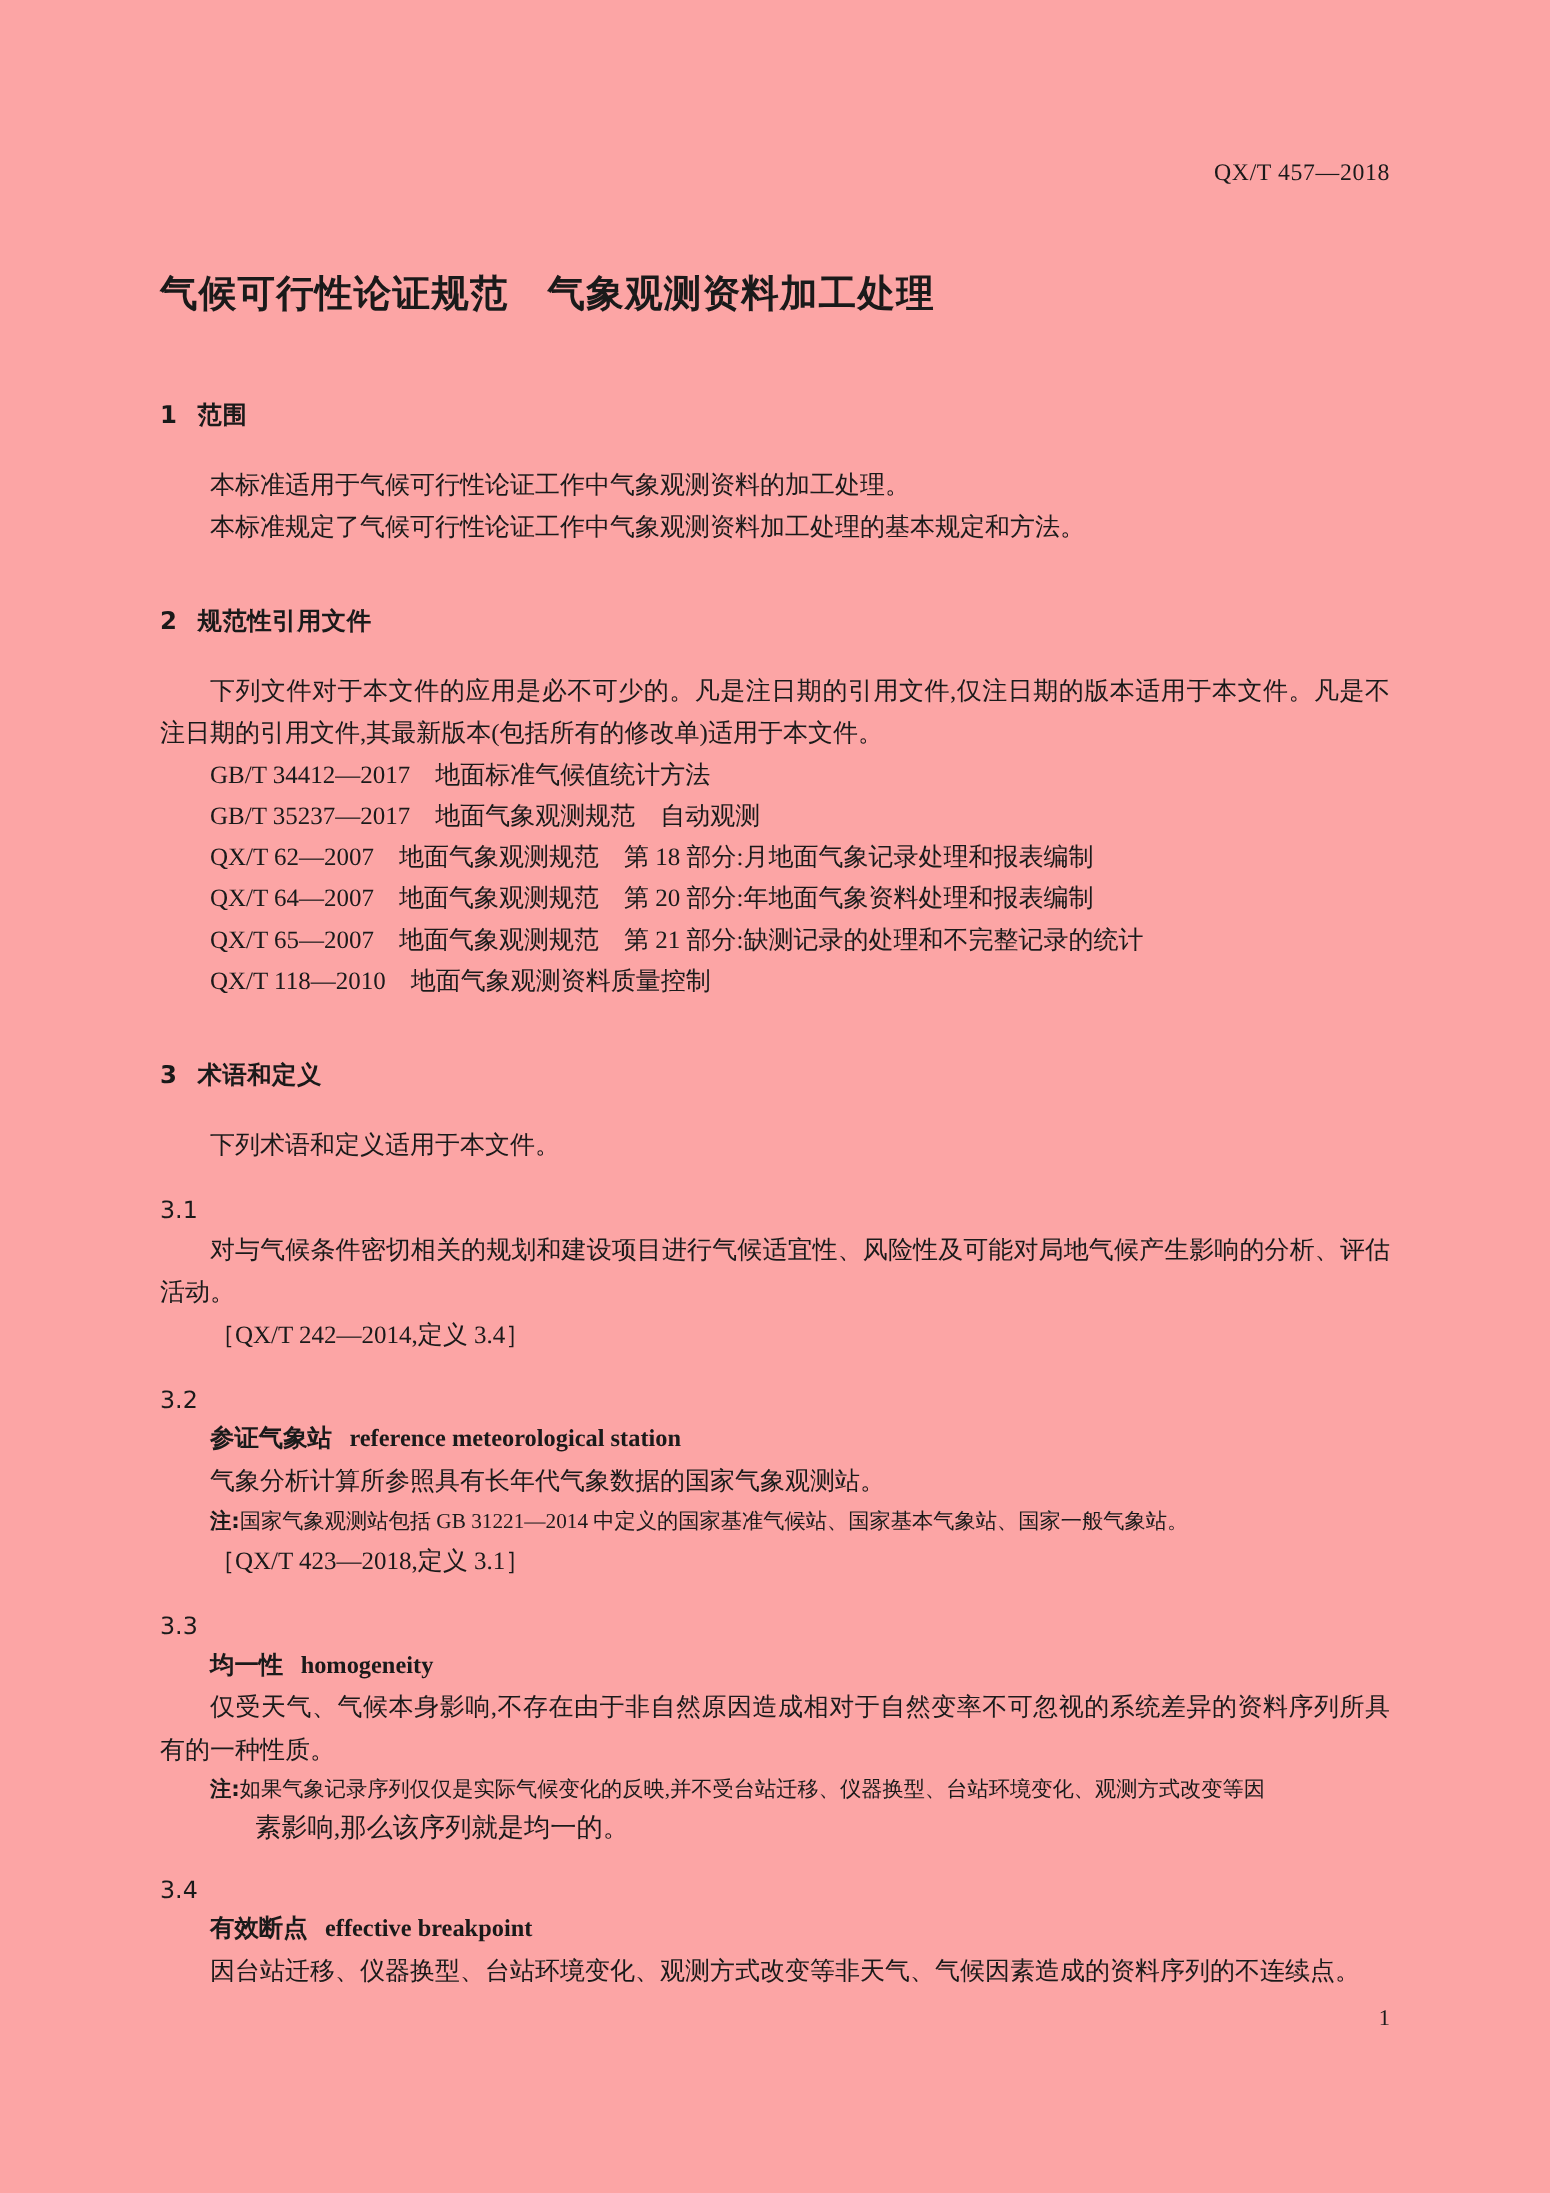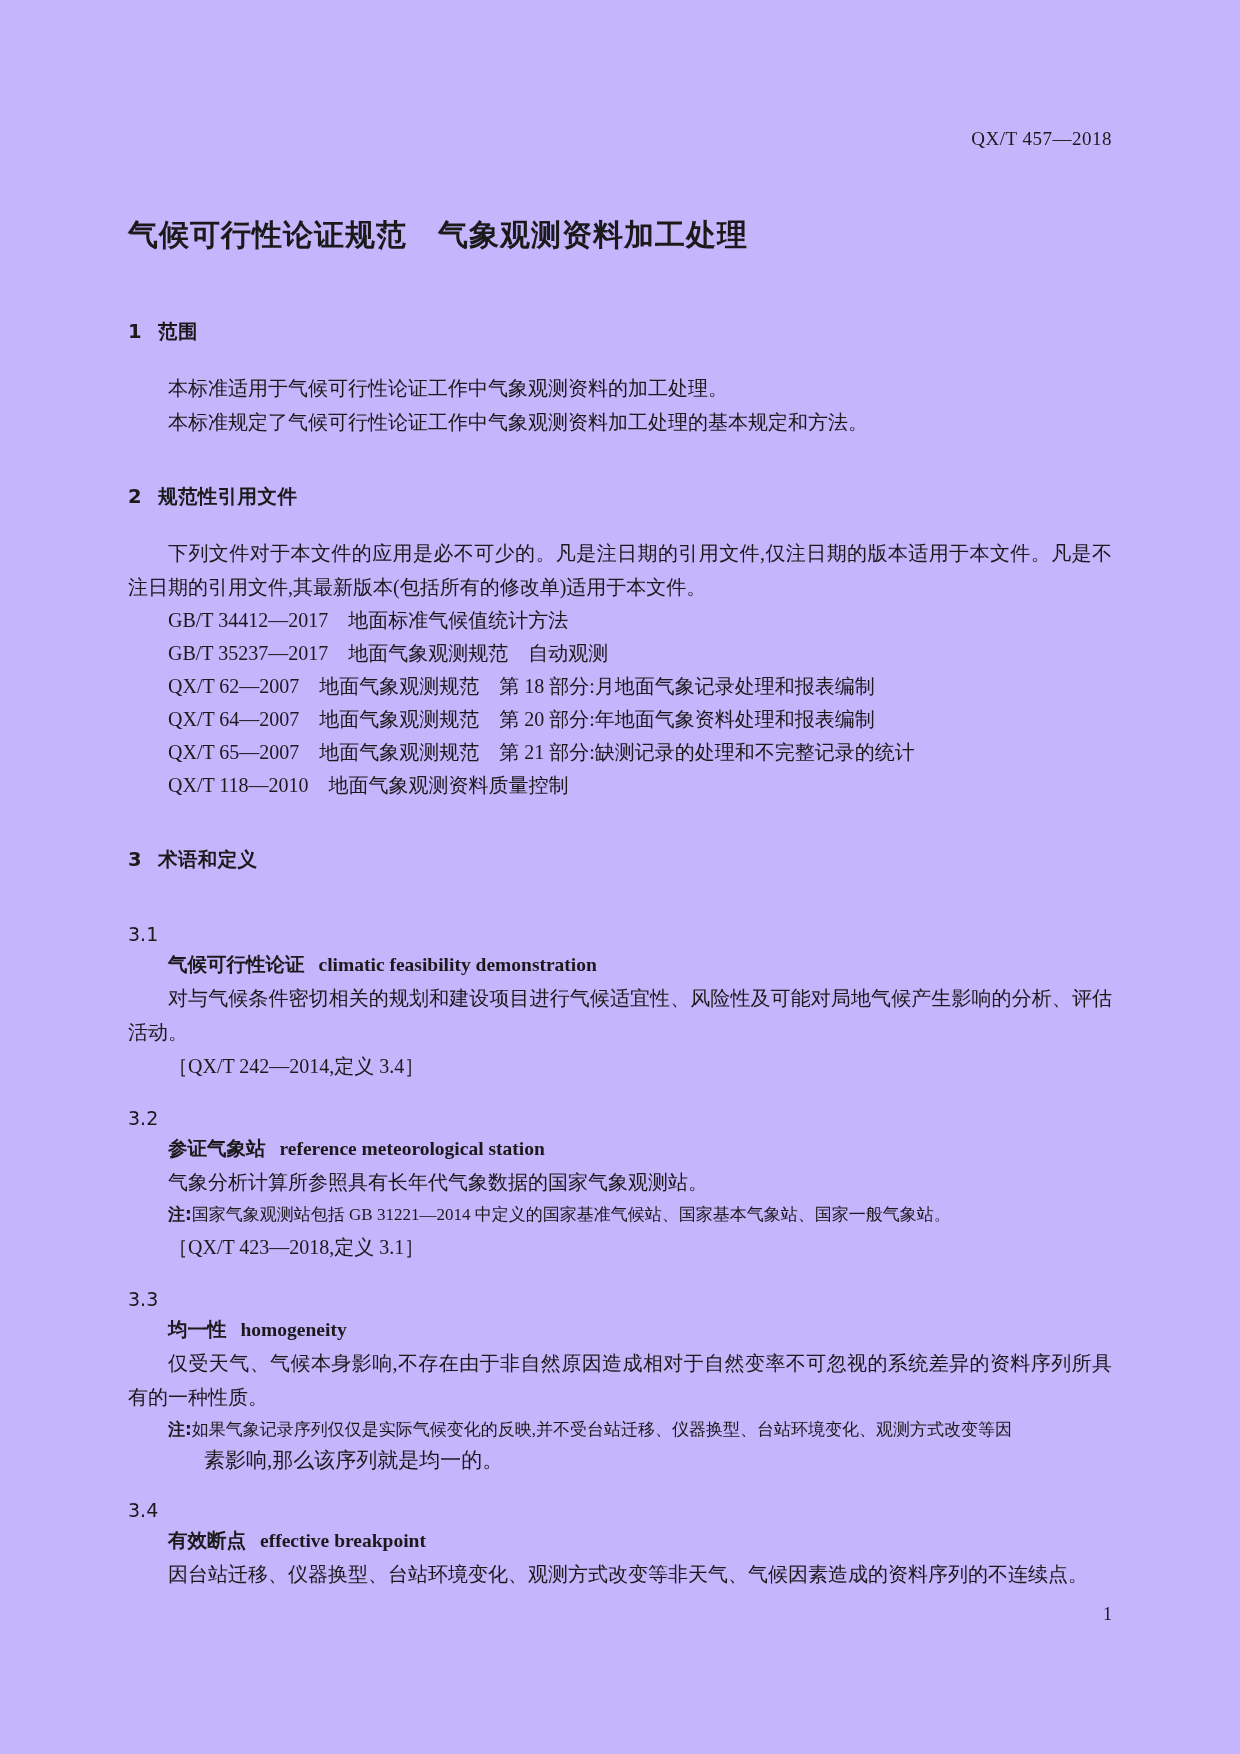--- a/index.html
+++ b/index.html
@@ -4,21 +4,21 @@
 <style>
   html, body {
     margin: 0;
     padding: 0;
     background: #ffffff;
   }
   .page {
     position: relative;
     width: 1240px;
     height: 1754px;
-    background: #c4b5fd;
+    background: #fca5a5;
     font-family: "Liberation Serif", "DejaVu Serif", serif;
     color: #1a1a1a;
     box-sizing: border-box;
   }
   .content {
     position: absolute;
     left: 128px;
     top: 0;
     width: 984px;
   }
@@ -150,25 +150,23 @@
     <div class="ref-line">QX/T 64—2007　地面气象观测规范　第 20 部分:年地面气象资料处理和报表编制</div>
     <div class="ref-line">QX/T 65—2007　地面气象观测规范　第 21 部分:缺测记录的处理和不完整记录的统计</div>
     <div class="ref-line">QX/T 118—2010　地面气象观测资料质量控制</div>
 
     <div class="sp-sec"></div>
 
     <div class="section-head">
       <span class="num">3</span><span>术语和定义</span>
     </div>
     <div class="sp-sec"></div>
+    <div class="para">下列术语和定义适用于本文件。</div>
 
     <div class="clause-num">3.1</div>
-    <div class="term-line">
-      <span>气候可行性论证</span><span class="en">climatic feasibility demonstration</span>
-    </div>
     <div class="para-hang">对与气候条件密切相关的规划和建设项目进行气候适宜性、风险性及可能对局地气候产生影响的分析、评估活动。</div>
     <div class="src">［QX/T 242—2014,定义 3.4］</div>
 
     <div class="clause-num">3.2</div>
     <div class="term-line">
       <span>参证气象站</span><span class="en">reference meteorological station</span>
     </div>
     <div class="para-hang">气象分析计算所参照具有长年代气象数据的国家气象观测站。</div>
     <div class="note">
       <span class="lbl">注:</span><span>国家气象观测站包括 GB 31221—2014 中定义的国家基准气候站、国家基本气象站、国家一般气象站。</span>

